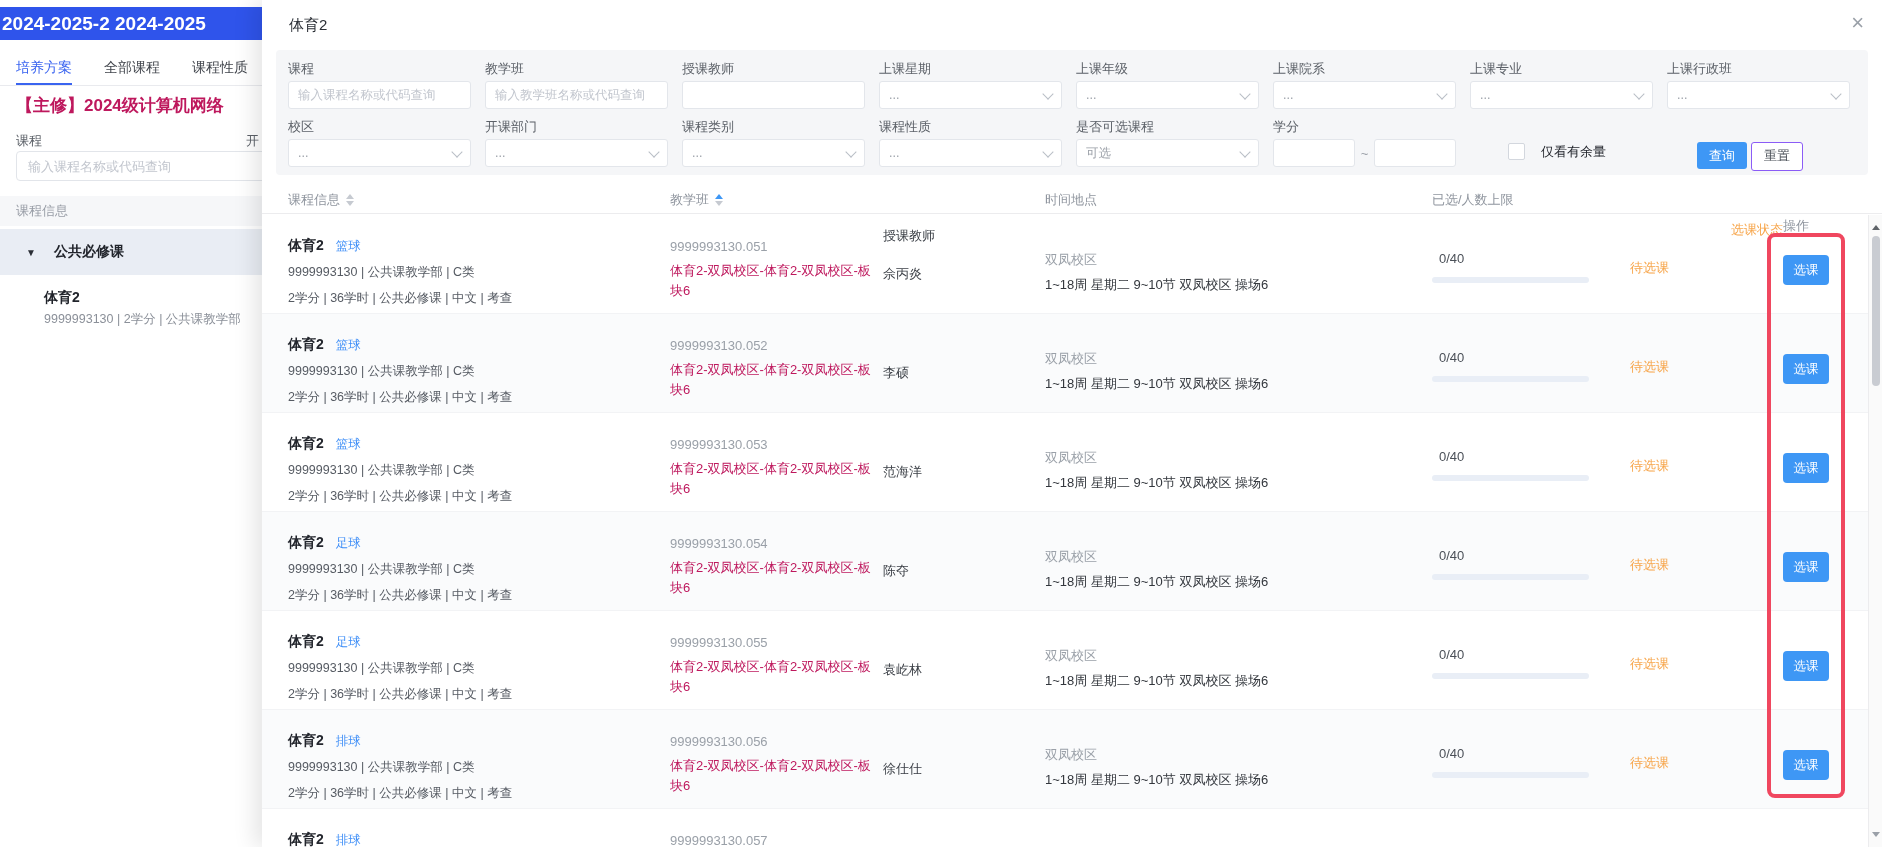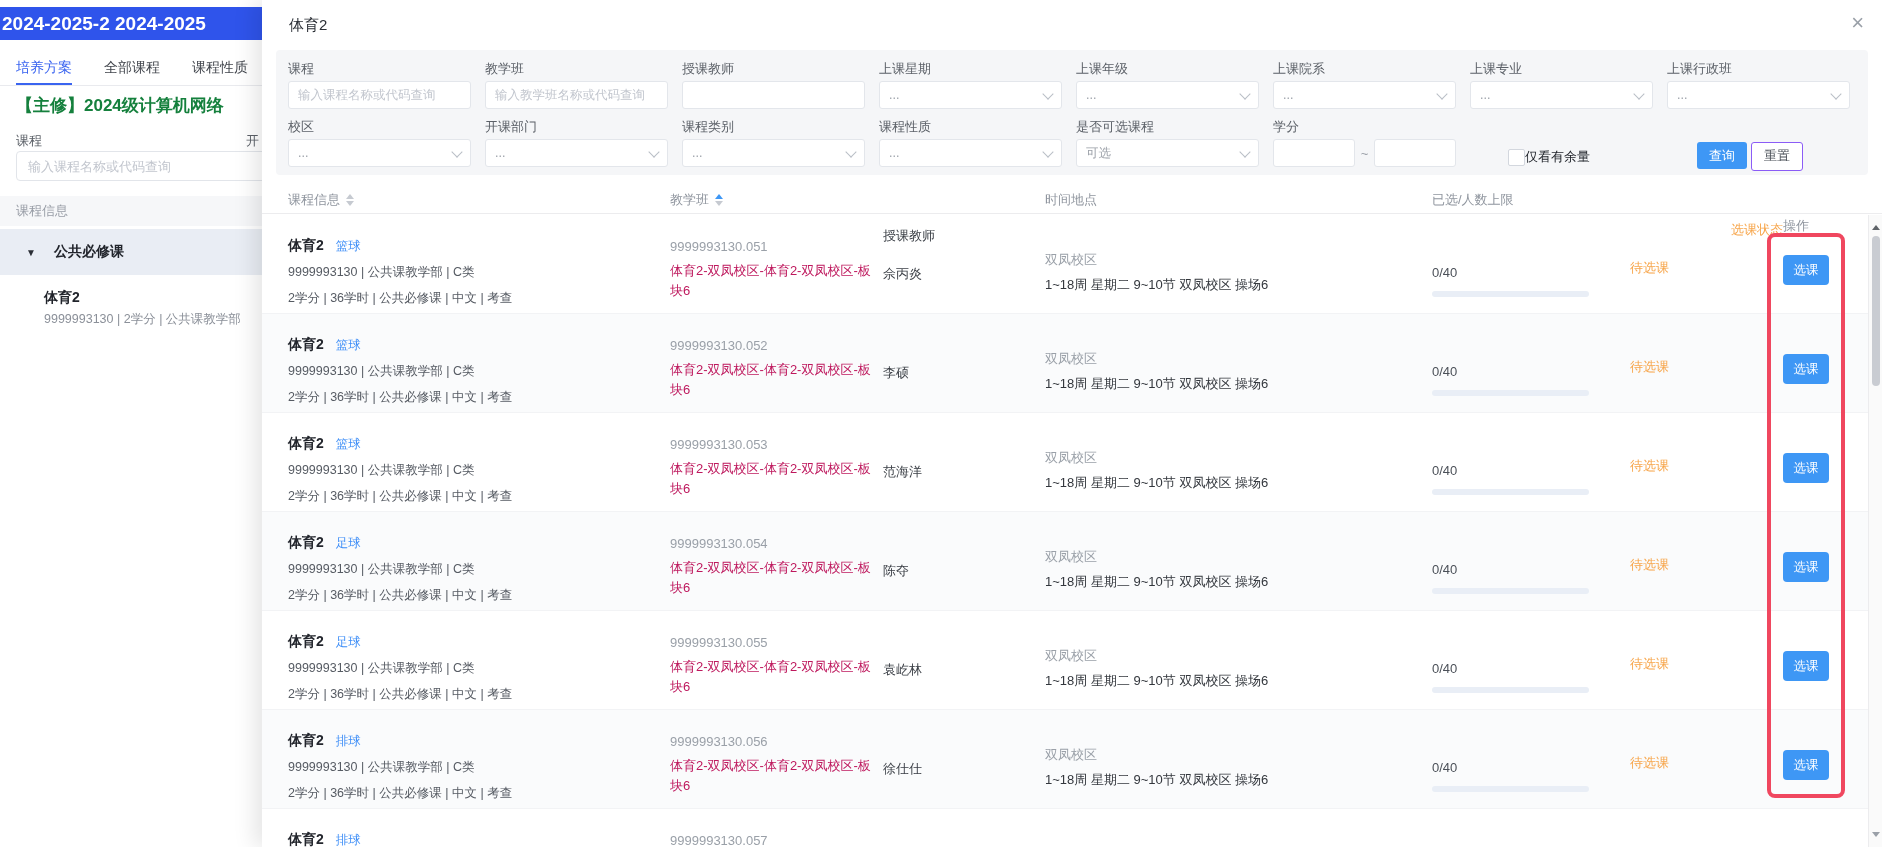--- a/index.html
+++ b/index.html
@@ -7,21 +7,21 @@
   .canvas{position:relative;width:1882px;height:847px;background:#fff;overflow:hidden;}
 
   
   .bg{position:absolute;left:0;top:0;width:262px;height:847px;background:#fff;overflow:hidden;}
   .sem{position:absolute;left:0;top:7px;width:266px;height:33px;background:#2f54eb;color:#fff;
        font-size:19px;font-weight:bold;line-height:33px;padding-left:2px;white-space:nowrap;overflow:hidden;}
   .tabs{position:absolute;left:0;top:52px;width:262px;height:34px;border-bottom:1px solid #e9eaee;
         display:flex;gap:32px;padding-left:16px;box-sizing:border-box;}
   .tab{font-size:14px;color:#42464d;line-height:31px;white-space:nowrap;}
   .tab.active{color:#3a64f0;border-bottom:2px solid #3a64f0;}
-  .bg-heading{position:absolute;left:16px;top:94px;font-size:17px;font-weight:bold;color:#15803d;
+  .bg-heading{position:absolute;left:16px;top:94px;font-size:17px;font-weight:bold;color:#be185d;
               white-space:nowrap;width:246px;overflow:hidden;}
   .bg-clabel{position:absolute;left:16px;top:132px;font-size:13px;color:#5c6168;}
   .bg-frag{position:absolute;left:246px;top:132px;font-size:13px;color:#5c6168;}
   .bg-input{position:absolute;left:16px;top:151px;width:290px;height:30px;border:1px solid #e2e5ea;
             border-radius:4px;background:#fff;line-height:30px;padding-left:11px;font-size:13px;color:#c2c6ce;
             box-sizing:border-box;white-space:nowrap;overflow:hidden;}
   .bg-lh{position:absolute;left:0;top:196px;width:262px;height:30px;background:#f6f7f9;color:#989da6;
          font-size:13px;line-height:30px;padding-left:16px;box-sizing:border-box;}
   .bg-cat{position:absolute;left:0;top:229px;width:262px;height:46px;background:#e9edf4;display:flex;align-items:center;}
   .bg-cat .tri{font-size:10px;color:#2a2e35;margin-left:26px;}
@@ -43,21 +43,21 @@
   .flabel{font-size:13px;color:#5c6168;height:17px;line-height:17px;margin-bottom:4px;white-space:nowrap;}
   .fctrl{height:28px;background:#fff;border:1px solid #e3e6eb;border-radius:3px;display:flex;align-items:center;
          padding:0 9px;box-sizing:border-box;}
   .fctrl .ph{font-size:12.5px;color:#c2c6ce;white-space:nowrap;overflow:hidden;}
   .fctrl .val{font-size:12.5px;color:#9ba0a8;flex:1;white-space:nowrap;overflow:hidden;}
   .chev{width:7px;height:7px;border-right:1.5px solid #b9bec6;border-bottom:1.5px solid #b9bec6;
         transform:rotate(45deg);margin-top:-3px;flex:none;}
   .frange{display:flex;align-items:center;gap:6px;height:28px;}
   .rin{flex:1;height:28px;background:#fff;border:1px solid #e3e6eb;border-radius:3px;box-sizing:border-box;}
   .tilde{color:#9ba0a8;font-size:13px;flex:none;}
-  .fcheck{display:flex;align-items:center;gap:0;padding-top:25px;padding-left:38px;width:183px;box-sizing:border-box;flex:none;}
+  .fcheck{display:flex;gap:16px;padding-top:25px;padding-left:38px;width:183px;box-sizing:border-box;flex:none;}
   .cbox{width:15px;height:15px;border:1px solid #d3d7de;border-radius:2px;background:#fff;flex:none;}
   .fchecklabel{font-size:13px;color:#23262d;white-space:nowrap;}
   .fbtns{display:flex;gap:4px;padding-top:24px;padding-left:30px;}
   .btn{height:27px;line-height:27px;padding:0 12px;border-radius:3px;font-size:13px;white-space:nowrap;cursor:pointer;}
   .btn-primary{background:#3e97f5;color:#fff;}
   .btn-default{background:#fff;border:1px solid #8b5cf6;color:#4b5058;line-height:25px;}
 
   
   .thead{position:absolute;left:0;top:186px;width:1620px;height:28px;display:flex;padding-left:26px;
          box-sizing:border-box;border-bottom:1px solid #ececee;}
@@ -80,21 +80,21 @@
 
   .rtitle{margin-top:22px;display:flex;gap:12px;align-items:baseline;}
   .rname{font-size:14px;font-weight:bold;color:#23262d;}
   .rtag{font-size:12.5px;color:#3e8ef7;}
   .rline{margin-top:9px;font-size:12.5px;color:#565b63;white-space:nowrap;}
   .c2 .num{margin-top:24px;font-size:13px;color:#9aa0a8;}
   .c2 .cname{margin-top:7px;font-size:13px;color:#be185d;line-height:20px;width:212px;}
   .c3{padding-top:50px;font-size:13px;color:#3c4047;}
   .c4 .campus{padding-top:36px;font-size:13px;color:#9aa0a8;}
   .c4 .sched{margin-top:7px;font-size:13px;color:#33373d;white-space:nowrap;}
-  .c5 .seats{padding-top:50px;font-size:13px;color:#4b5058;}
+  .c5 .seats{padding-top:36px;font-size:13px;color:#4b5058;margin-left:7px;}
   .c5 .pbar{margin-top:11px;width:157px;height:6px;background:#e9eef6;border-radius:3px;}
   .c6{padding-top:44px;font-size:13px;color:#f7a54a;}
   .c7{padding-top:40px;align-items:center;}
   .sel-btn{display:block;width:46px;height:30px;background:#3e97f5;color:#fff;font-size:12.5px;border:none;
            border-radius:4px;cursor:pointer;padding:0;}
 
   .redbox{position:absolute;left:1505px;top:233px;width:78px;height:565px;border:4px solid #f0475f;
           border-radius:8px;box-sizing:border-box;pointer-events:none;}
 
   .vscroll{position:absolute;right:0;top:215px;width:14px;height:632px;background:#fafafa;border-left:1px solid #ececee;

